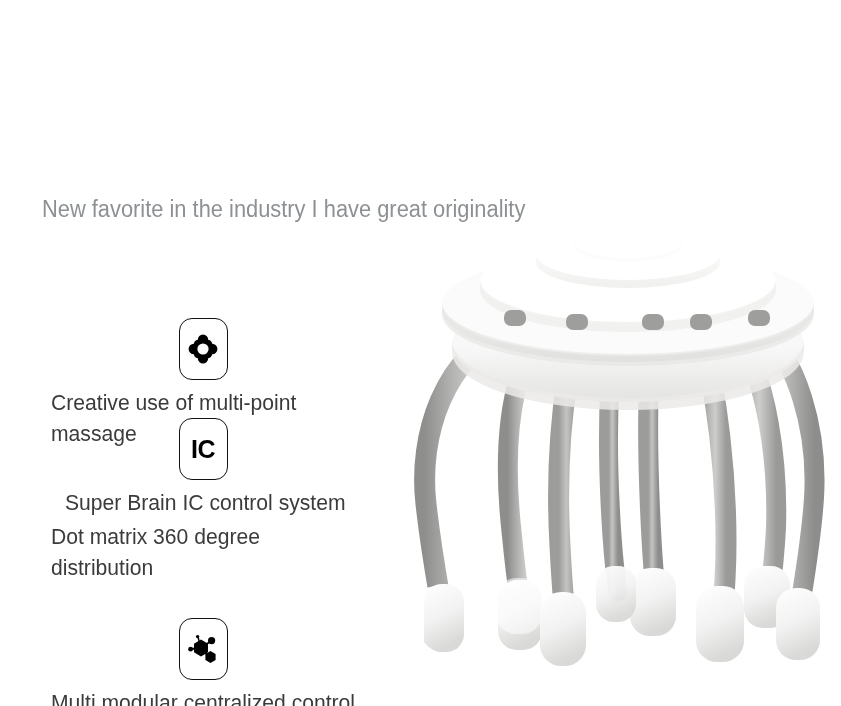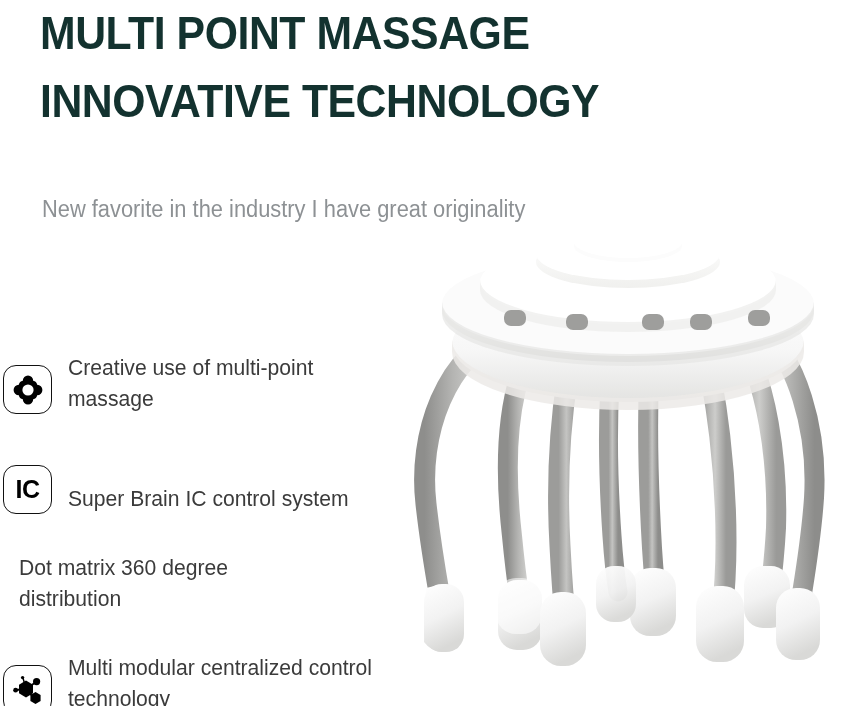--- a/index.html
+++ b/index.html
@@ -62,27 +62,28 @@
 
   
   .features {
     position: absolute;
     left: 3px;
     top: 314px;
     width: 400px;
   }
   .feature {
     display: flex;
-    align-items: flex-end;
+    align-items: center;
     height: 100px;
+    flex-direction: column;
   }
   .feature-icon-box {
     flex: 0 0 auto;
     width: 49px;
-    height: 49px;
+    height: 62px;
     border: 1.6px solid #111111;
     border-radius: 13px;
     background: #ffffff;
     display: flex;
     align-items: center;
     justify-content: center;
     margin-top: 4px;
     box-sizing: border-box;
   }
   .feature-icon-box svg { display: block; }
@@ -108,24 +109,20 @@
     width: 441px;
     height: 470px;
   }
   .product svg { display: block; width: 100%; height: 100%; }
 </style>
 </head>
 <body>
 
 <div class="stage">
 
-  <div class="headline-block">
-    <div class="headline line1">MULTI POINT MASSAGE</div>
-    <div class="headline line2">INNOVATIVE TECHNOLOGY</div>
-  </div>
 
   <div class="subtitle">New favorite in the industry  I  have great originality</div>
 
   <div class="features">
 
     <div class="feature">
       <div class="feature-icon-box">
         <svg width="34" height="34" viewBox="0 0 34 34" aria-hidden="true">
           <path d="M17 2.6
                    a5.2 5.2 0 0 1 5.2 5.2

